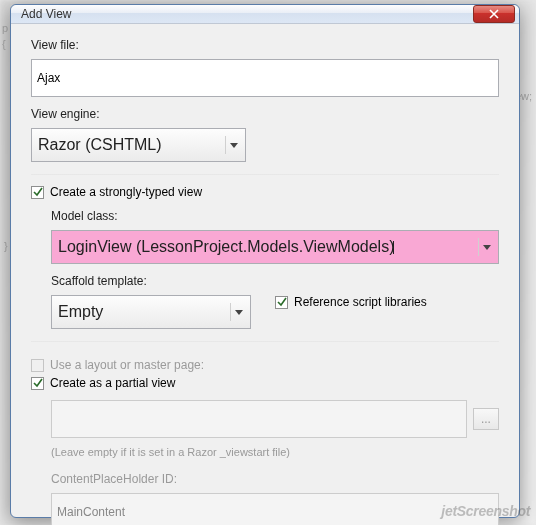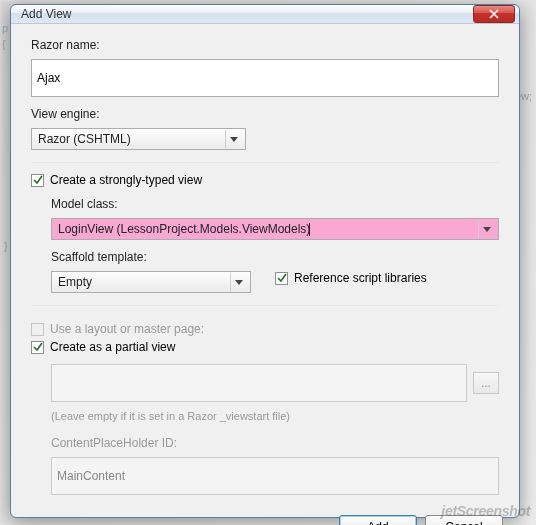--- a/index.html
+++ b/index.html
@@ -83,27 +83,27 @@
       font-family: inherit;
       font-size: 12px;
       outline: none;
     }
     .text-input[disabled] {
       background: #f4f4f4;
       color: #888;
       border-color: #ccc;
     }
     .combo {
-      height: 22px;
+      height: 34px;
       border: 1px solid #abadb3;
       background: linear-gradient(to bottom, #fdfdfd, #ebebeb);
       display: flex;
       align-items: center;
       padding: 0 4px 0 6px;
-      font-size: 12px;
+      font-size: 16px;
       cursor: default;
       position: relative;
     }
     .combo.wide { width: 215px; }
     .combo.full { width: 100%; }
     .combo.editable { background: #f9a8d4; }
     .combo-text { flex: 1; color: #222; white-space: nowrap; overflow: hidden; }
     .combo.editable .combo-text { cursor: text; }
     .combo-arrow {
       width: 16px;
@@ -229,21 +229,21 @@
     <span class="titlebar-title">Add View</span>
     <div class="close-btn">
       <svg viewBox="0 0 10 10">
         <path d="M1 1 L9 9 M9 1 L1 9" stroke="#fff" stroke-width="1.6" fill="none"></path>
       </svg>
     </div>
   </div>
 
   <div class="body">
 
-    <div class="label">Razor name:</div>
+    <div class="label">View file:</div>
     <input class="text-input" type="text" value="Ajax" style="">
 
     <div class="label" style="margin-top:6px;">View engine:</div>
     <div class="combo wide">
       <span class="combo-text">Razor (CSHTML)</span>
       <span class="combo-arrow">
         <svg viewBox="0 0 8 5">
             <path d="M0 0 L4 5 L8 0 Z" fill="#444"></path>
           </svg>
       </span>

